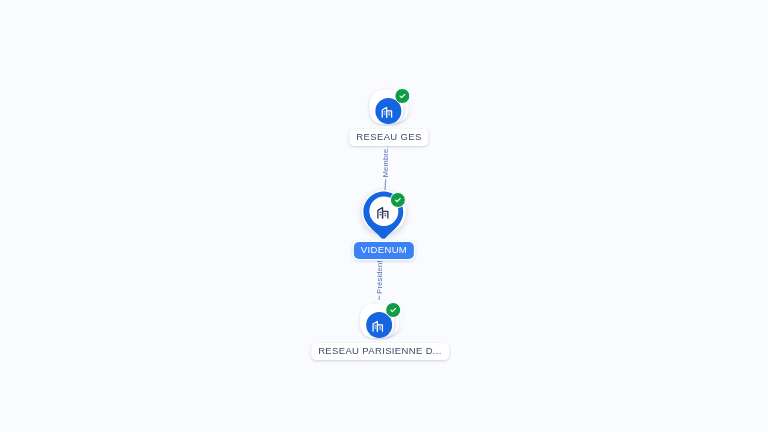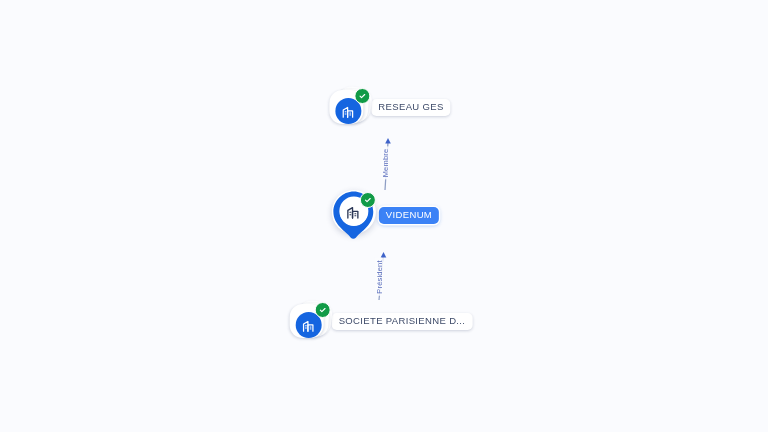--- a/index.html
+++ b/index.html
@@ -20,21 +20,21 @@
     inset: 0;
     width: 768px;
     height: 432px;
   }
 
   
   .node {
     position: absolute;
     transform: translate(-50%, 0);
     display: flex;
-    flex-direction: row;
+    flex-direction: column;
     align-items: center;
   }
 
   
   .stack {
     position: relative;
     width: 44px;
     height: 40px;
   }
   .stack .card {
@@ -234,14 +234,14 @@
         </svg>
       </div>
     </div>
     <div class="check on-stack">
       <svg width="8" height="8" viewBox="0 0 24 24" fill="none">
         <path d="M5 12.5l4.5 4.5L19 7.5" stroke="#ffffff" stroke-width="3.4" stroke-linecap="round" stroke-linejoin="round"></path>
       </svg>
     </div>
   </div>
 
-  <div class="label plain">SOCIETE PARISIENNE D...</div>
+  <div class="label plain">RESEAU PARISIENNE D...</div>
 </div>
 
 </body></html>

